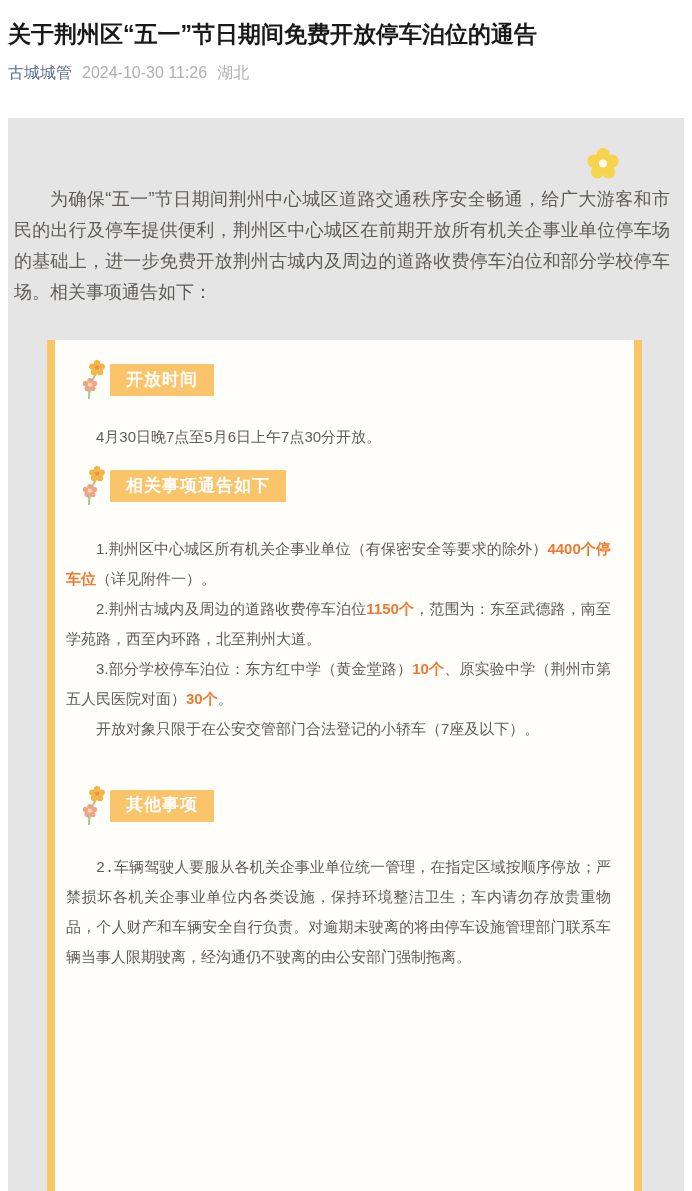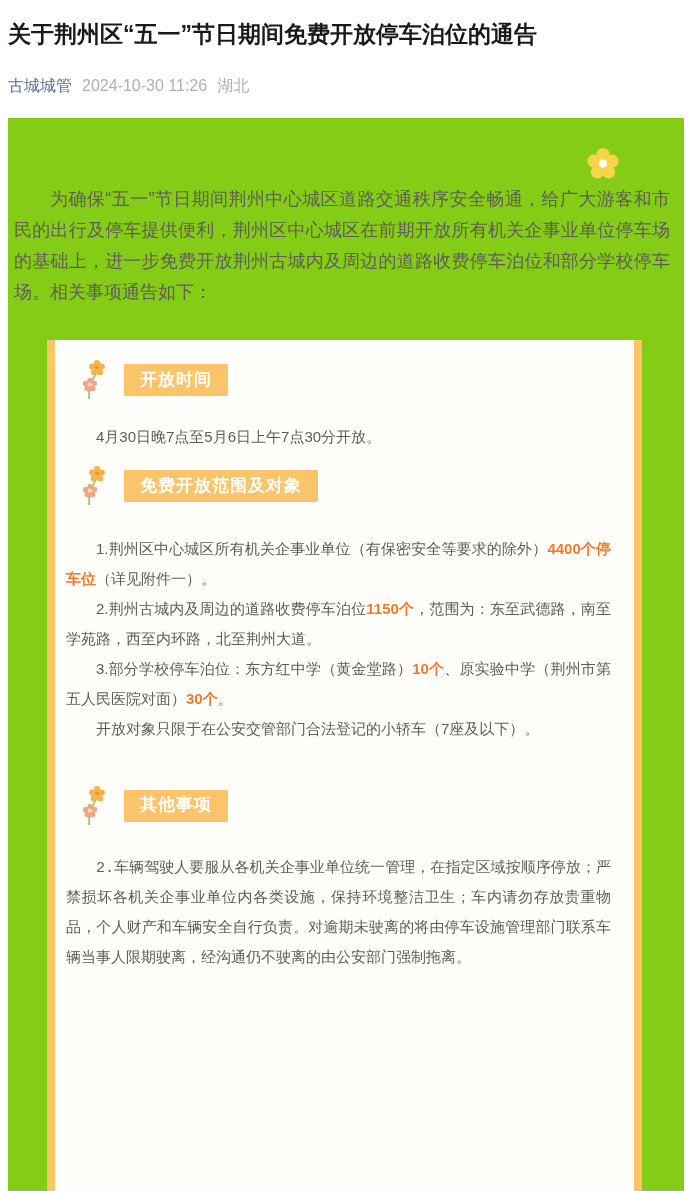--- a/index.html
+++ b/index.html
@@ -6,50 +6,50 @@
   body{
     width:692px;height:1191px;overflow:hidden;background:#ffffff;
     font-family:"Liberation Sans","DejaVu Sans",sans-serif;
     -webkit-font-smoothing:antialiased;
   }
   .page{position:relative;width:692px;height:1191px;}
 
   
   .header{padding:18px 10px 0 8px;background:#ffffff;}
   .title{
-    margin:0 0 26px 0;font-size:23px;line-height:32px;font-weight:700;color:#191919;
+    margin:0 0 13px 0;font-size:23px;line-height:32px;font-weight:700;color:#191919;
   }
   .byline{font-size:16px;line-height:20px;display:flex;align-items:flex-end;gap:10px;}
   .author{color:#576b95;text-decoration:none;cursor:pointer;}
   .meta{color:#b0b0b0;}
 
   
   .content{
     position:absolute;top:118px;left:8px;right:8px;bottom:0;
-    background:#84cc16;
+    background:#e5e5e5;
   }
   .corner-flower{position:absolute;top:29px;right:64px;}
 
   .intro{
     margin:66px 0 0 0;padding:0 14px 0 6px;
     font-size:18px;line-height:31px;color:#5f5d58;
     text-indent:2em;text-align:justify;
   }
 
   
   .box{
     margin:32px 42px 0 39px;
     height:811px;
     background:#fffefa;
     border-left:8px solid #f8c667;
     border-right:8px solid #f8c667;
     padding:18px 23px 22px 11px;
     box-sizing:content-box;
   }
-  .section-header{display:flex;align-items:center;gap:18px;height:44px;padding-left:16px;}
+  .section-header{display:flex;align-items:center;gap:4px;height:44px;padding-left:16px;}
   .badge{
     display:inline-block;background:#fac46a;color:#ffffff;
     font-weight:700;font-size:17px;line-height:18px;
     padding:7px 16px;letter-spacing:1px;border-radius:1px;
   }
   .section-body{margin-top:26px;}
   .section + .section{margin-top:12px;}
   .section:nth-child(3){margin-top:40px;font-family:Liberation Mono, monospace;}
   .section-body p{
     margin:0;font-size:15px;line-height:30px;color:#5e5c58;
@@ -133,21 +133,21 @@
         <circle cx="15" cy="8.8" r="2.3" fill="#ee933c"></circle>
         <g fill="#f2a285">
           <circle cx="8" cy="21.6" r="2.7"></circle>
           <circle cx="12.4" cy="24.4" r="2.7"></circle>
           <circle cx="10.8" cy="29.4" r="2.7"></circle>
           <circle cx="5.2" cy="29.4" r="2.7"></circle>
           <circle cx="3.6" cy="24.4" r="2.7"></circle>
         </g>
         <circle cx="8" cy="25.6" r="2" fill="#fbd9a8"></circle>
       </svg>
-      <span class="badge">免费开放范围及对象</span>
+      <span class="badge">相关事项通告如下</span>
     </div>
     <div class="section-body">
             <p><span class="">1.荆州区中心城区所有机关企事业单位（有保密安全等要求的除外）</span><span class="hl">4400个停车位</span><span class="">（详见附件一）。</span></p>
             <p><span class="">2.荆州古城内及周边的道路收费停车泊位</span><span class="hl">1150个</span><span class="">，范围为：东至武德路，南至学苑路，西至内环路，北至荆州大道。</span></p>
             <p><span class="">3.部分学校停车泊位：东方红中学（黄金堂路）</span><span class="hl">10个</span><span class="">、原实验中学（荆州市第五人民医院对面）</span><span class="hl">30个</span><span class="">。</span></p>
             <p><span class="">开放对象只限于在公安交管部门合法登记的小轿车（7座及以下）。</span></p>
           </div>
   </section>
 
   <section class="section">

